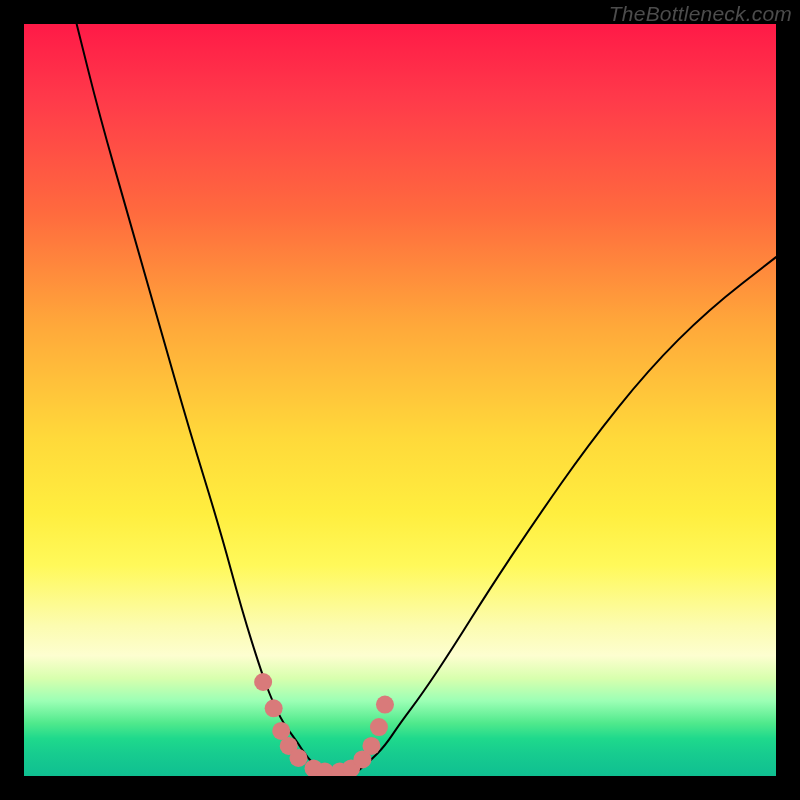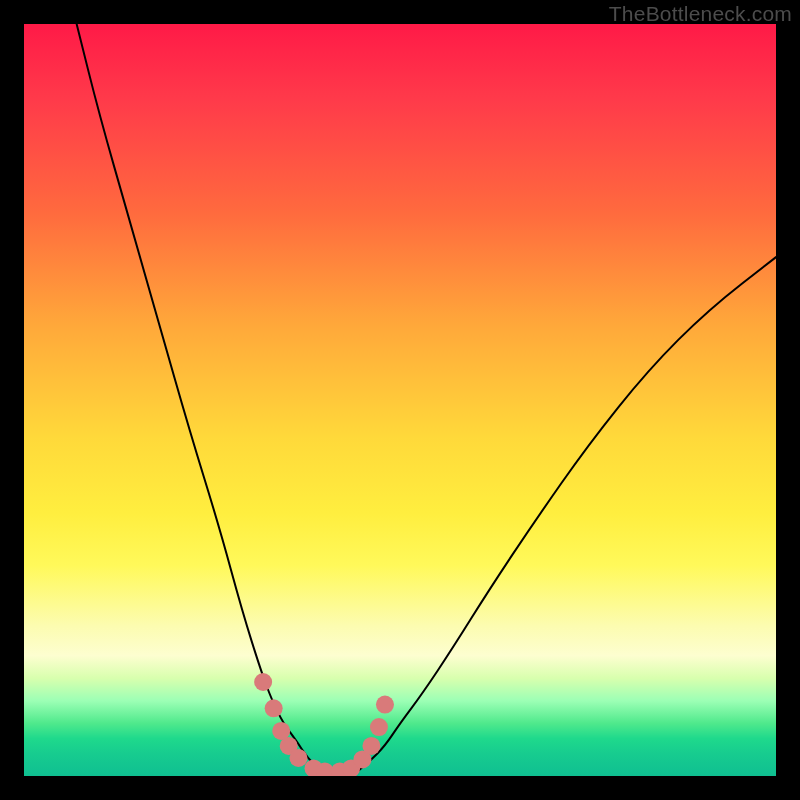--- a/index.html
+++ b/index.html
@@ -45,20 +45,21 @@
   }
   .watermark {
     position: absolute;
     top: 2px;
     right: 8px;
     color: #4c4c4c;
     font-size: 21px;
     font-weight: 400;
     letter-spacing: 0.2px;
     user-select: none;
+    font-style: italic;
   }
   svg {
     position: absolute;
     left: 0; top: 0;
   }
 </style>
 </head>
 <body>
 
 <div class="frame">

